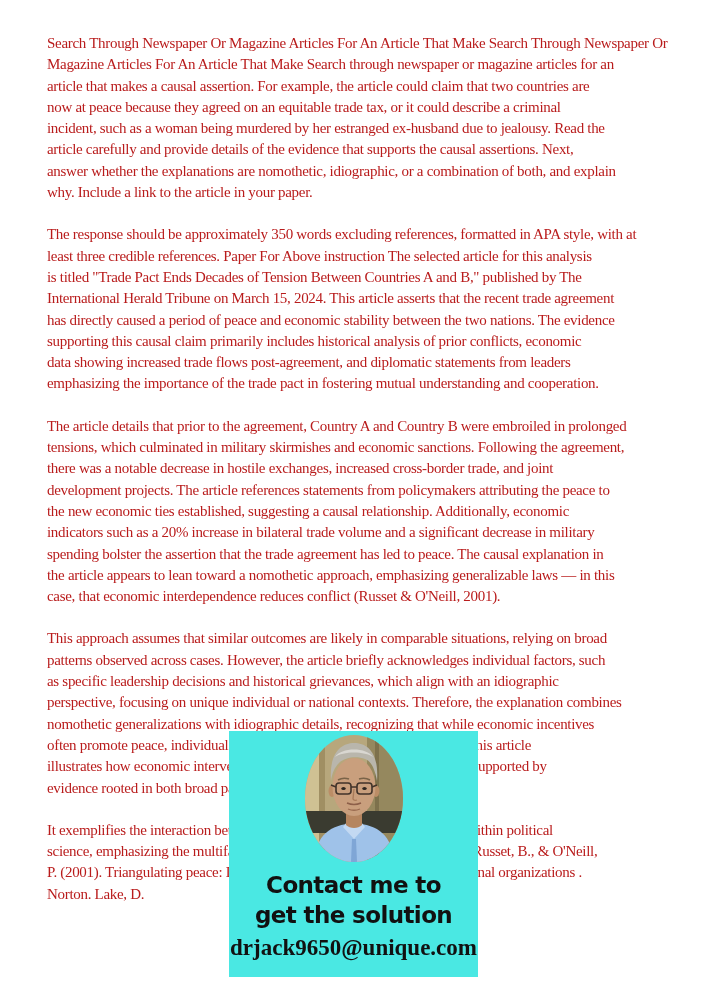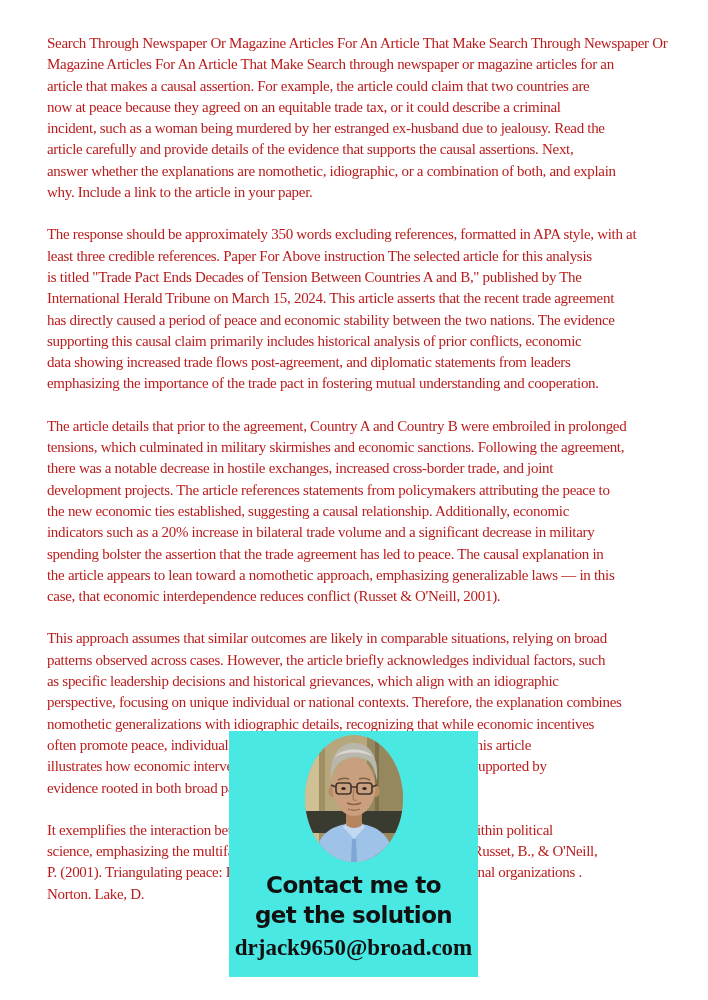--- a/index.html
+++ b/index.html
@@ -142,16 +142,16 @@
           <path d="M49,54 L48,64 q1,2 4,1" stroke="#a87a58" stroke-width="1.3" fill="none"></path>
           <path d="M42,68 q7,3 14,0" stroke="#8d5f49" stroke-width="1.4" fill="none"></path>
           <path d="M43,74 q6,2.5 12,0" stroke="#9a6b50" stroke-width="1.3" fill="none"></path>
         </g>
       </svg>
     </div>
     <div class="promo-text">
       <div>Contact me to</div>
       <div>get the solution</div>
     </div>
-    <div class="promo-email">drjack9650@broad.com</div>
+    <div class="promo-email">drjack9650@unique.com</div>
   </div>
 
 </div>
 
 </body></html>

